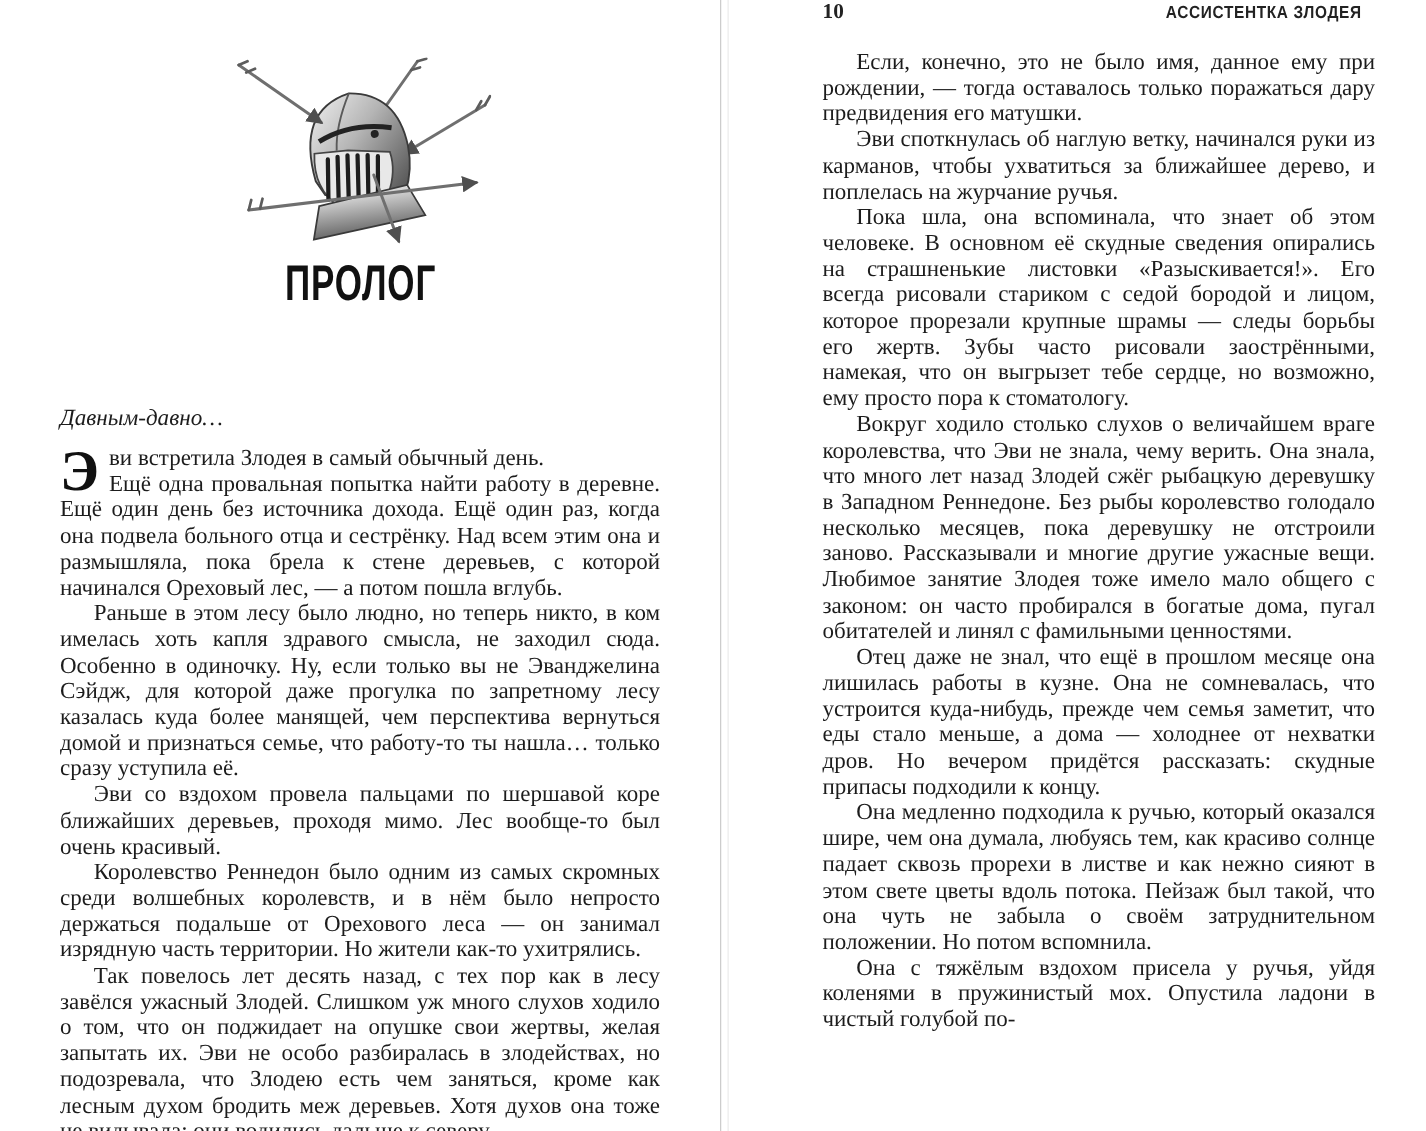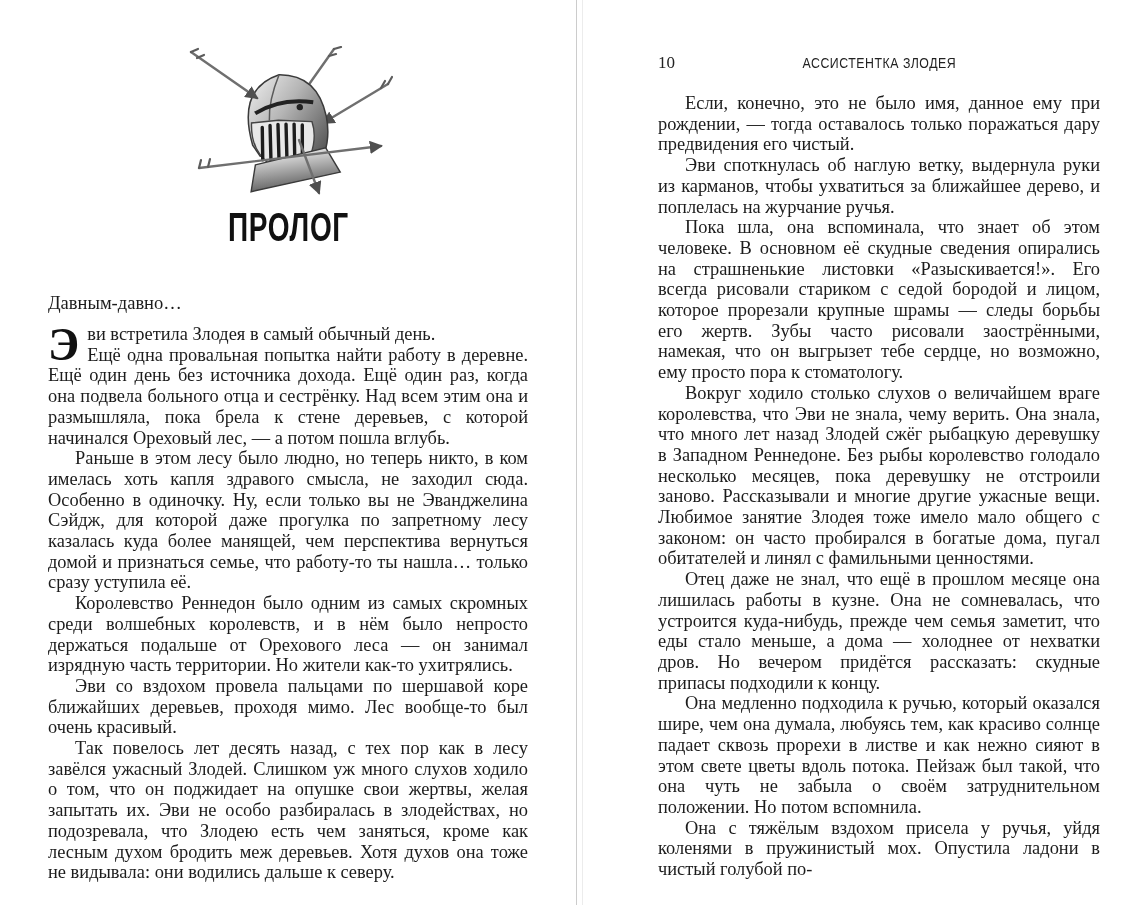--- a/index.html
+++ b/index.html
@@ -23,41 +23,42 @@
   .chapter-heading-wrap{text-align:center;margin-top:10px;height:42px;}
   .chapter-heading{
     display:inline-block;
     font-family:"Liberation Sans",sans-serif;
     font-weight:bold;font-size:40px;line-height:42px;
     letter-spacing:1px;color:#111;
     transform:scaleX(0.70);transform-origin:center;
     white-space:nowrap;
   }
   .epigraph{
-    margin-top:44px;
-    font-size:18.5px;line-height:22px;color:#1c1c1c;
+    margin-top:76px;
+    font-style:italic;font-size:18.5px;line-height:22px;color:#1c1c1c;
   }
   .body-text{font-size:18.4px;line-height:20.7px;text-align:justify;hyphens:auto;}
   .body-text p{margin:0;text-indent:27px;}
   .body-text p.first{ text-indent:0; margin-top:10px; white-space:pre-line;}
   .dropcap{
     float:left;
     font-size:46px;line-height:38px;
     font-weight:bold;
     padding:2px 8px 0 0;
     color:#111;
   }
 
   
   .page-right{position:absolute;left:583px;top:0;width:558px;height:905px;}
   .page-right .col{position:absolute;left:75px;top:0;width:442px;}
   .running-head{
     position:relative;
-    margin-top:54px;height:18px;
-    text-align:center;
+    height:18px;
+    text-align:right;
+    font-weight:bold;
   }
   .page-num{
     position:absolute;left:0;top:0;
     font-family:"Liberation Serif",serif;
     font-size:17px;line-height:18px;color:#222;
   }
   .running-title{
     display:inline-block;
     font-family:"Liberation Sans",sans-serif;
     font-size:14px;line-height:18px;letter-spacing:0.6px;color:#222;
@@ -138,42 +139,42 @@
       <div class="chapter-heading-wrap">
         <span class="chapter-heading">ПРОЛОГ</span>
       </div>
 
       <div class="epigraph">Давным-давно…</div>
 
       <div class="body-text">
         <p class="first"><span class="dropcap">Э</span><span>ви встретила Злодея в самый обычный день.
 Ещё одна провальная попытка найти работу в деревне. Ещё один день без источника дохода. Ещё один раз, когда она подвела больного отца и сестрёнку. Над всем этим она и размышляла, пока брела к стене деревьев, с которой начинался Ореховый лес, — а потом пошла вглубь.</span></p>
         <p>Раньше в этом лесу было людно, но теперь никто, в ком имелась хоть капля здравого смысла, не заходил сюда. Особенно в одиночку. Ну, если только вы не Эванджелина Сэйдж, для которой даже прогулка по запретному лесу казалась куда более манящей, чем перспектива вернуться домой и признаться семье, что работу-то ты нашла… только сразу уступила её.</p>
+        <p>Эви со вздохом провела пальцами по шершавой коре ближайших деревьев, проходя мимо. Лес вообще-то был очень красивый.</p>
         <p>Королевство Реннедон было одним из самых скромных среди волшебных королевств, и в нём было непросто держаться подальше от Орехового леса — он занимал изрядную часть территории. Но жители как-то ухитрялись.</p>
-        <p>Эви со вздохом провела пальцами по шершавой коре ближайших деревьев, проходя мимо. Лес вообще-то был очень красивый.</p>
         <p>Так повелось лет десять назад, с тех пор как в лесу завёлся ужасный Злодей. Слишком уж много слухов ходило о том, что он поджидает на опушке свои жертвы, желая запытать их. Эви не особо разбиралась в злодействах, но подозревала, что Злодею есть чем заняться, кроме как лесным духом бродить меж деревьев. Хотя духов она тоже не видывала: они водились дальше к северу.</p>
       </div>
 
     </div>
   </div>
 
   <div class="divider d1"></div>
   <div class="divider d2"></div>
 
   <div class="page-right">
     <div class="col">
 
       <div class="running-head">
         <span class="page-num">10</span>
         <span class="running-title">АССИСТЕНТКА ЗЛОДЕЯ</span>
       </div>
 
       <div class="body-text">
-        <p>Если, конечно, это не было имя, данное ему при рождении, — тогда оставалось только поражаться дару предвидения его чистый.</p>
-        <p>Эви споткнулась об наглую ветку, выдернула руки из карманов, чтобы ухватиться за ближайшее дерево, и поплелась на журчание ручья.</p>
+        <p>Если, конечно, это не было имя, данное ему при рождении, — тогда оставалось только поражаться дару предвидения его матушки.</p>
+        <p>Эви споткнулась об наглую ветку, начинался руки из карманов, чтобы ухватиться за ближайшее дерево, и поплелась на журчание ручья.</p>
         <p>Пока шла, она вспоминала, что знает об этом человеке. В основном её скудные сведения опирались на страшненькие листовки «Разыскивается!». Его всегда рисовали стариком с седой бородой и лицом, которое прорезали крупные шрамы — следы борьбы его жертв. Зубы часто рисовали заострёнными, намекая, что он выгрызет тебе сердце, но возможно, ему просто пора к стоматологу.</p>
         <p>Вокруг ходило столько слухов о величайшем враге королевства, что Эви не знала, чему верить. Она знала, что много лет назад Злодей сжёг рыбацкую деревушку в Западном Реннедоне. Без рыбы королевство голодало несколько месяцев, пока деревушку не отстроили заново. Рассказывали и многие другие ужасные вещи. Любимое занятие Злодея тоже имело мало общего с законом: он часто пробирался в богатые дома, пугал обитателей и линял с фамильными ценностями.</p>
         <p>Отец даже не знал, что ещё в прошлом месяце она лишилась работы в кузне. Она не сомневалась, что устроится куда-нибудь, прежде чем семья заметит, что еды стало меньше, а дома — холоднее от нехватки дров. Но вечером придётся рассказать: скудные припасы подходили к концу.</p>
         <p>Она медленно подходила к ручью, который оказался шире, чем она думала, любуясь тем, как красиво солнце падает сквозь прорехи в листве и как нежно сияют в этом свете цветы вдоль потока. Пейзаж был такой, что она чуть не забыла о своём затруднительном положении. Но потом вспомнила.</p>
         <p>Она с тяжёлым вздохом присела у ручья, уйдя коленями в пружинистый мох. Опустила ладони в чистый голубой по-</p>
       </div>
 
     </div>
   </div>
 

